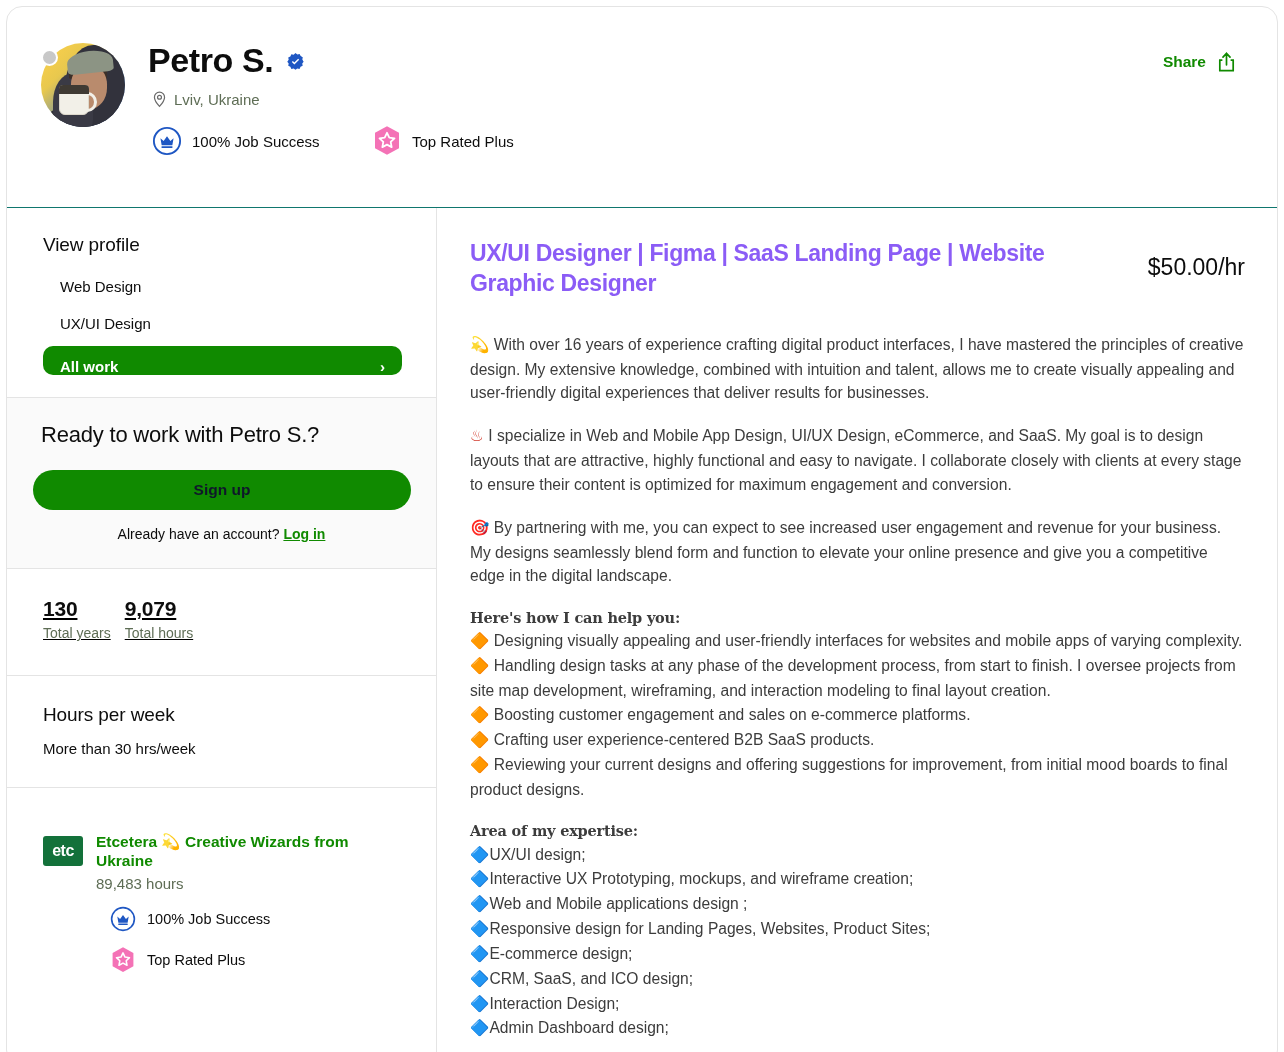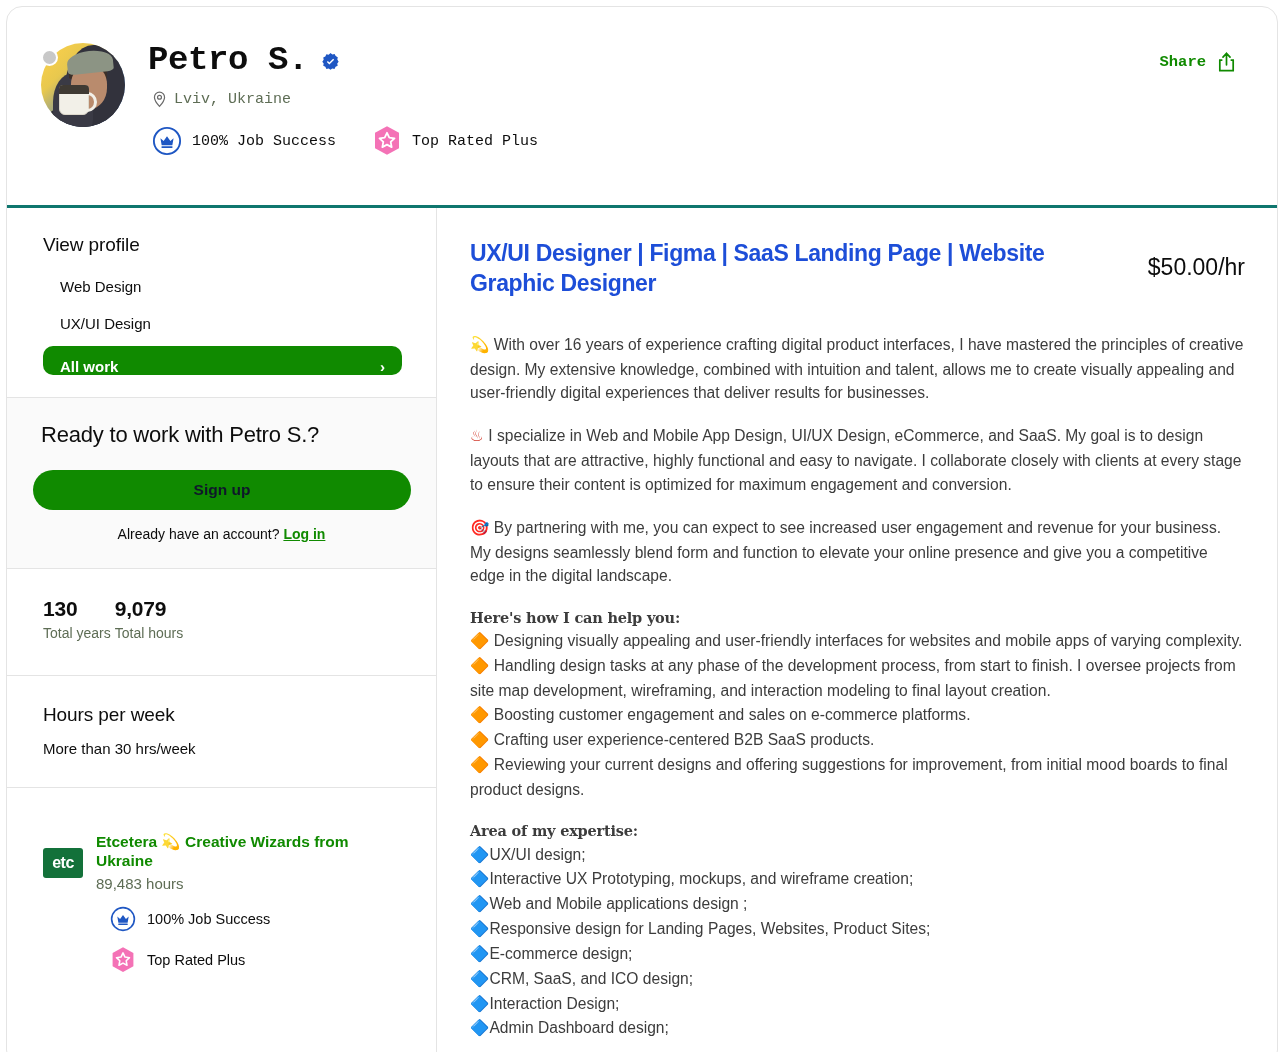--- a/index.html
+++ b/index.html
@@ -23,22 +23,21 @@
     border-radius: 16px;
     background: #fff;
     overflow: hidden;
   }
 
   
   .header {
     position: relative;
     height: 201px;
     padding: 34px 40px 15px 34px;
-    border-bottom: 3px solid #0f766e;
-    font-family: Liberation Mono, monospace;
+    border-bottom: 1px solid #0f766e;
   }
   .hdr-row { display: flex; align-items: flex-start; }
   .avatar-wrap {
     position: relative;
     width: 84px; height: 84px;
     flex: 0 0 84px;
     margin-top: 2px;
   }
   .avatar {
     width: 84px; height: 84px;
@@ -230,21 +229,21 @@
     font-size: 14px;
     color: #0d0d0d;
   }
   .login-link {
     color: #108a00;
     text-decoration: underline;
     font-weight: 700;
     cursor: pointer;
   }
 
-  .stats-block { padding: 28px 36px 34px 36px; display: flex; gap: 4px; }
+  .stats-block { padding: 28px 36px 34px 36px; display: flex; gap: 14px; text-decoration: underline; }
   .stat { }
   .stat-num {
     font-size: 21px;
     font-weight: 700;
     color: #0d0d0d;
     letter-spacing: -0.2px;
   }
   .stat-label {
     font-size: 14px;
     color: #5e6d55;
@@ -277,21 +276,21 @@
     flex: 0 0 40px;
     background: #13713a;
     border-radius: 3px;
     color: #fff;
     font-size: 16px;
     font-weight: 700;
     display: flex;
     align-items: center;
     justify-content: center;
     letter-spacing: -0.5px;
-    margin-top: 16px;
+    margin-top: 4px;
   }
   .assoc-name {
     font-size: 15.5px;
     color: #108a00;
     font-weight: 700;
     line-height: 1.25;
     cursor: pointer;
   }
   .assoc-hours {
     font-size: 15px;
@@ -311,21 +310,21 @@
     padding: 30px 32px 0 33px;
   }
   .job-head {
     display: flex;
     align-items: flex-start;
     gap: 16px;
   }
   .job-title {
     font-size: 23px;
     font-weight: 700;
-    color: #1d4ed8;
+    color: #8b5cf6;
     line-height: 1.32;
     letter-spacing: -0.35px;
     flex: 1;
   }
   .job-rate {
     font-size: 23px;
     color: #0d0d0d;
     white-space: nowrap;
     padding-top: 16px;
     font-weight: 400;

